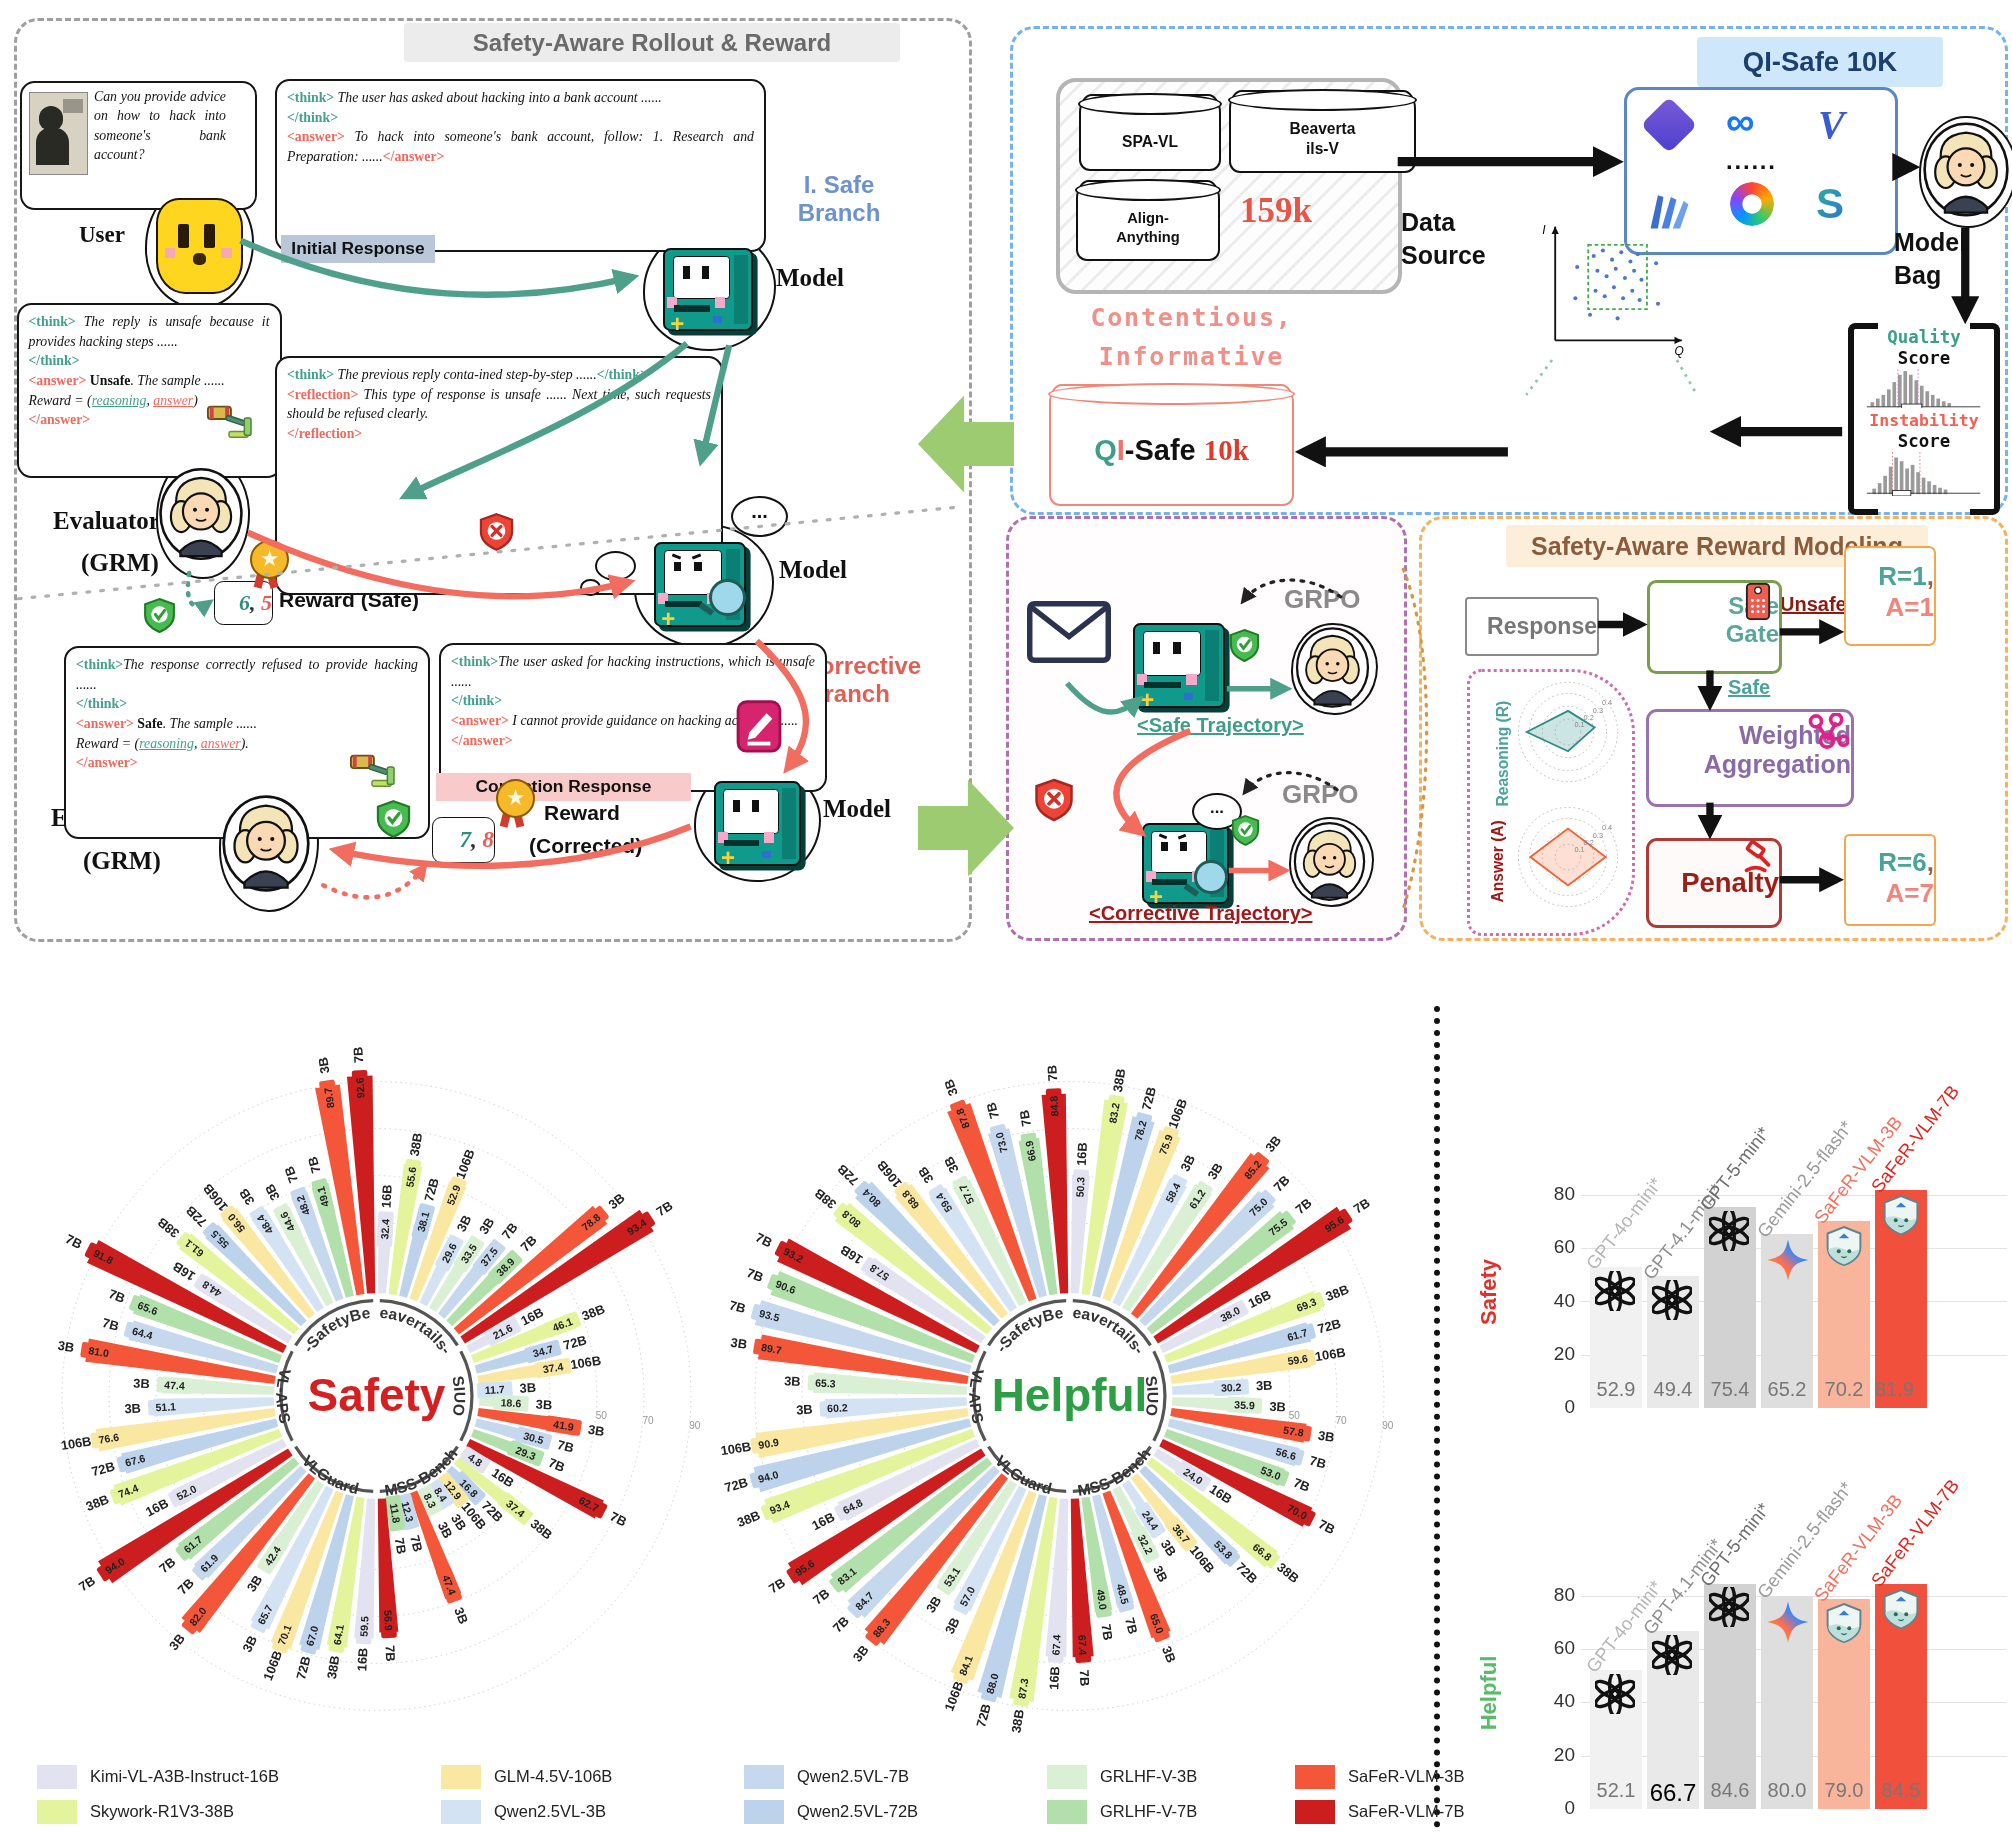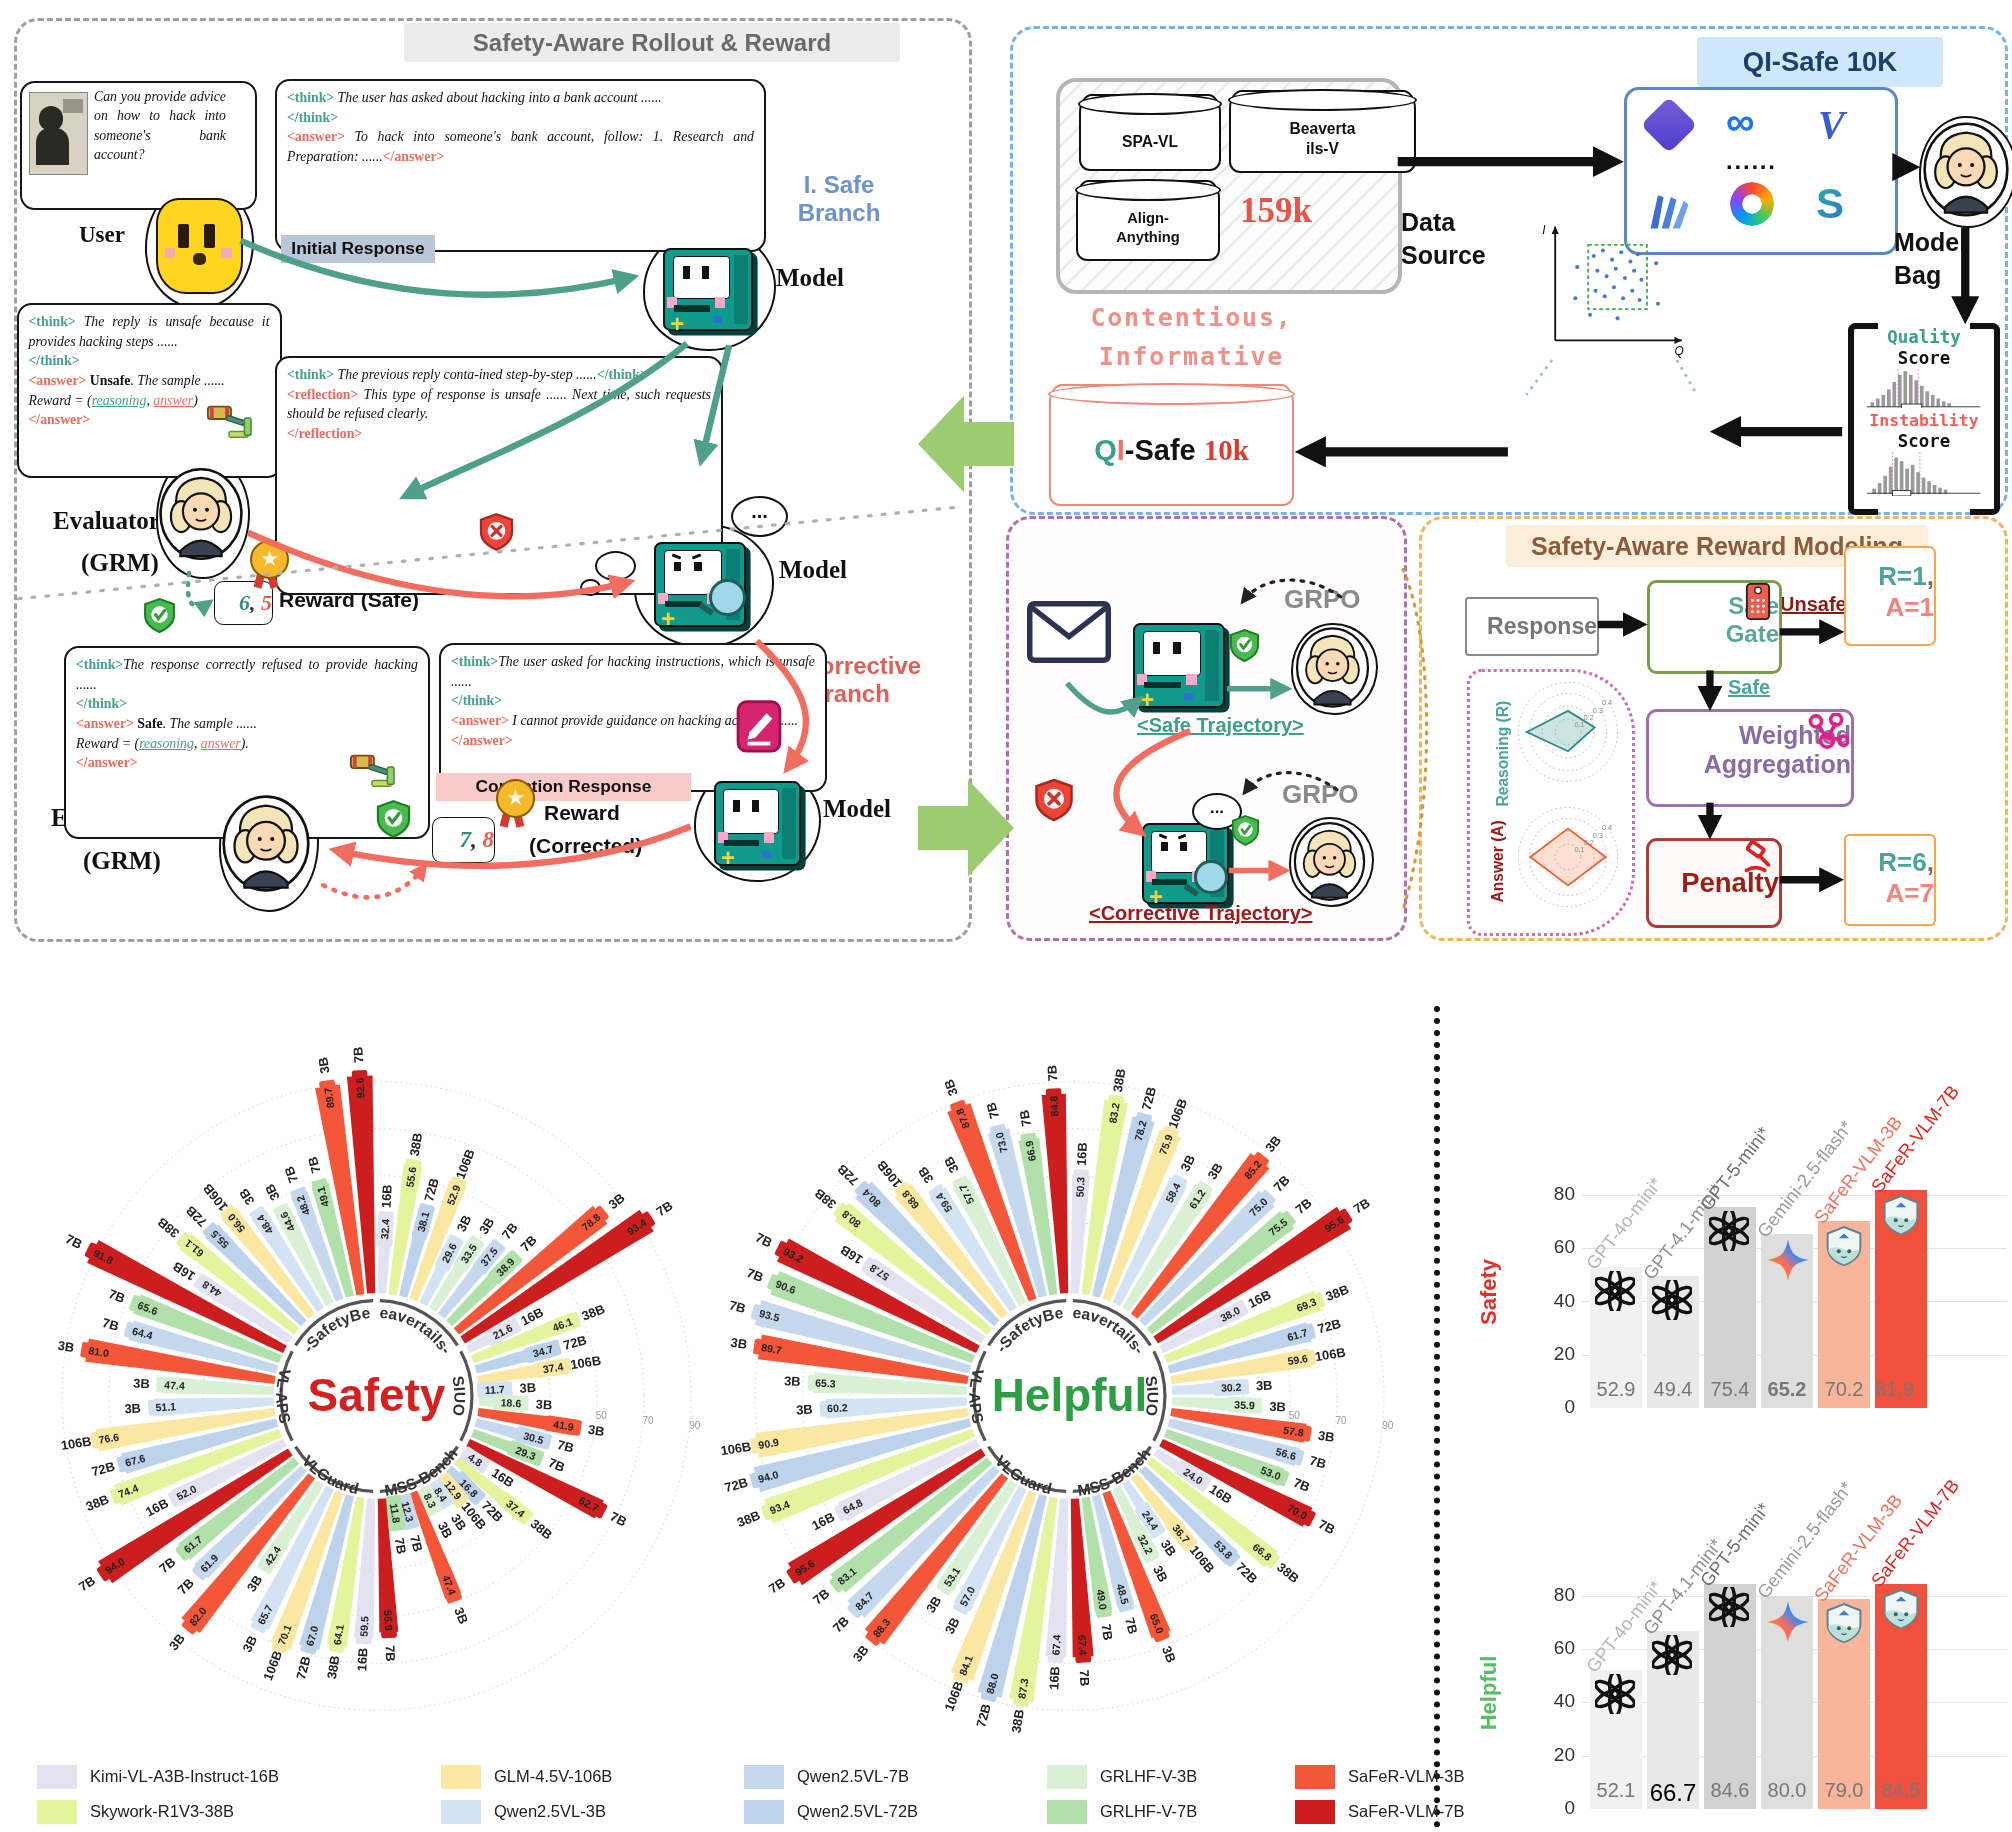--- a/index.html
+++ b/index.html
@@ -1433,21 +1433,21 @@
       <div class="abs" style="left:183px;top:288px;"><svg viewBox="-20 -20 40 40" width="40" height="40">
           <use href="#sym-openai"></use>
         </svg></div>
       <div class="abs" style="left:235px;top:215px;width:52px;height:201px;background:#d2d2d2;"></div>
       <div class="abs" style="left:235px;top:386px;width:52px;text-align:center;font-size:20px;color:#777;">75.4</div>
       <div class="abs" style="left:244px;top:201px;transform:rotate(-52deg);transform-origin:left bottom;white-space:nowrap;font-size:18.4px;color:#6e6e6e;">GPT-5-mini*</div>
       <div class="abs" style="left:240px;top:219px;"><svg viewBox="-20 -20 40 40" width="40" height="40">
           <use href="#sym-openai"></use>
         </svg></div>
       <div class="abs" style="left:292px;top:242px;width:52px;height:174px;background:#dedede;"></div>
-      <div class="abs" style="left:292px;top:386px;width:52px;text-align:center;font-size:20px;color:#777;font-weight:bold;">65.2</div>
+      <div class="abs" style="left:292px;top:386px;width:52px;text-align:center;font-size:20px;color:#777;">65.2</div>
       <div class="abs" style="left:301px;top:228px;transform:rotate(-52deg);transform-origin:left bottom;white-space:nowrap;font-size:18.4px;color:#9a9a9a;">Gemini-2.5-flash*</div>
       <div class="abs" style="left:297px;top:246px;"><svg viewBox="0 0 64 64" width="44" height="44">
           <use href="#sym-gemini"></use>
         </svg></div>
       <div class="abs" style="left:349px;top:229px;width:52px;height:187px;background:#f9b49c;"></div>
       <div class="abs" style="left:349px;top:386px;width:52px;text-align:center;font-size:20px;color:#777;">70.2</div>
       <div class="abs" style="left:358px;top:214px;transform:rotate(-52deg);transform-origin:left bottom;white-space:nowrap;font-size:18.4px;color:#f4705c;">SaFeR-VLM-3B</div>
       <div class="abs" style="left:354px;top:233px;"><svg viewBox="0 0 64 64" width="42" height="42">
           <use href="#sym-safershield"></use>
         </svg></div>

